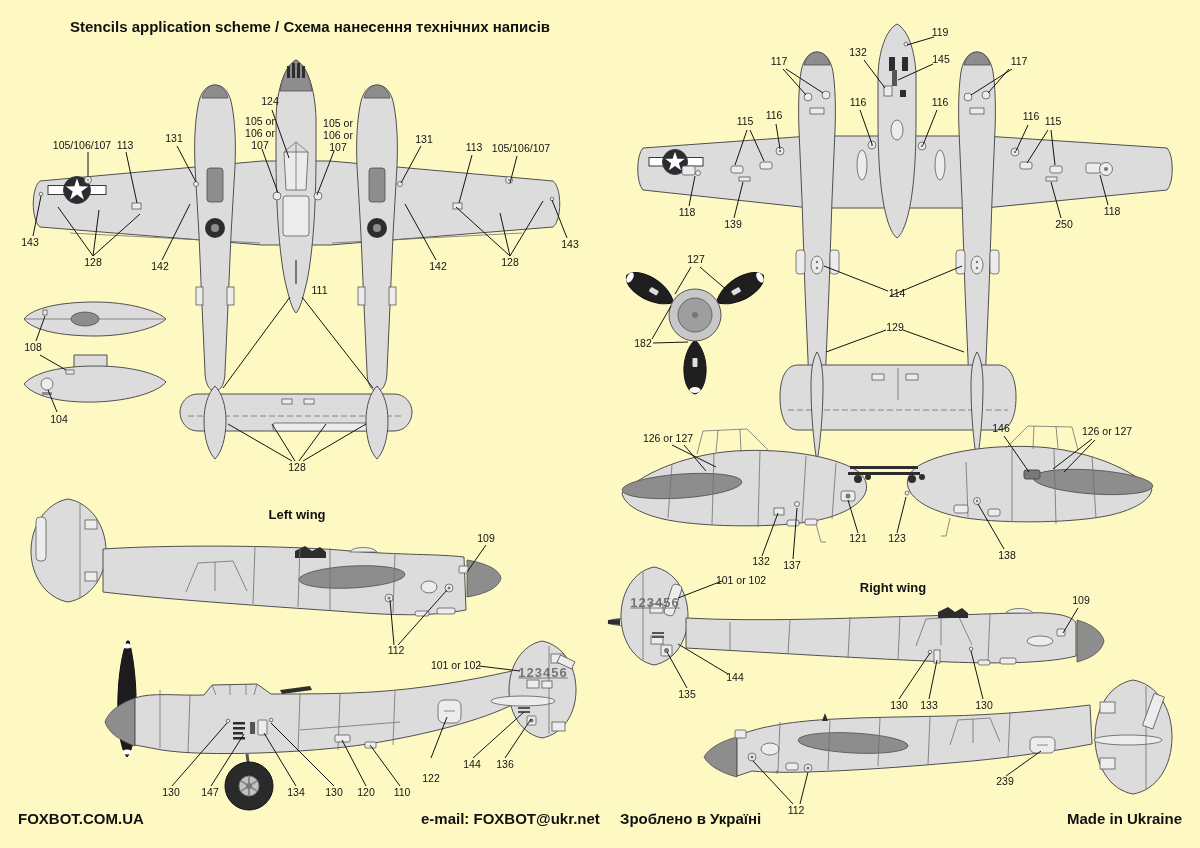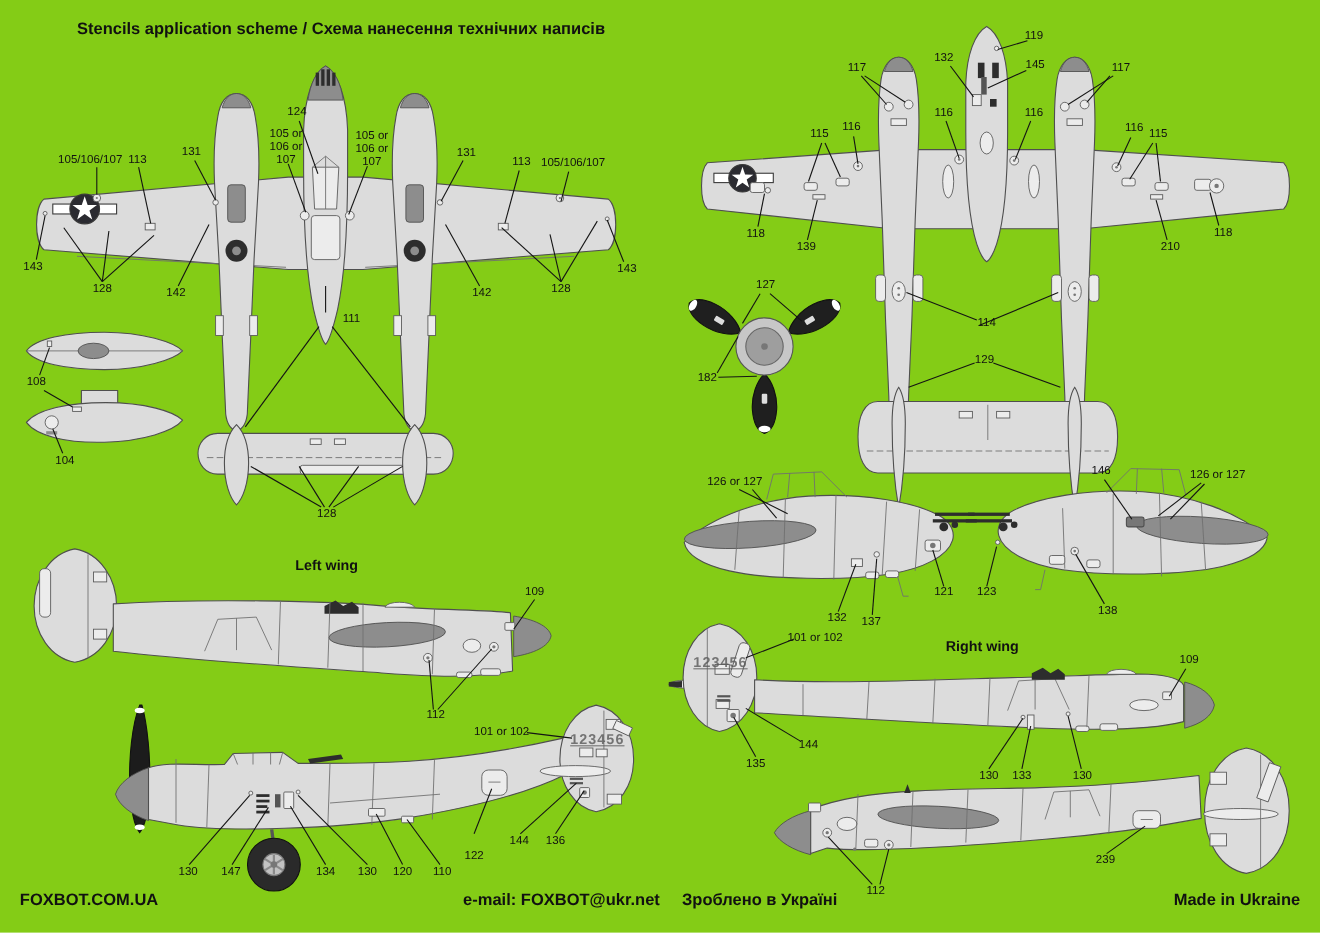--- a/index.html
+++ b/index.html
@@ -1,16 +1,16 @@
 <!DOCTYPE html>
 <html><head>
 <meta charset="utf-8">
 <style>
   html,body{margin:0;padding:0;background:#fff;}
-  .page{position:relative;width:1200px;height:848px;background:#84cc16;
+  .page{position:relative;width:1200px;height:848px;background:#fef9c3;
         font-family:"Liberation Sans",sans-serif;overflow:hidden;}
   .h-title{position:absolute;left:70px;top:18px;font-weight:bold;font-size:15px;color:#111;}
   .h-sec{position:absolute;transform:translate(-50%,-50%);font-weight:bold;font-size:13px;color:#111;}
   .footer-item{position:absolute;top:810px;font-weight:bold;font-size:15px;color:#111;}
   .f-site{left:18px;} .f-mail{left:421px;} .f-ua{left:620px;} .f-en{right:18px;}
   .layer{position:absolute;left:0;top:0;width:1200px;height:848px;}
   .co{position:absolute;transform:translate(-50%,-50%);font-size:10.5px;color:#111;
       white-space:pre-line;text-align:center;line-height:1.12;}
   .serial{position:absolute;transform:translate(-50%,-50%);font-size:13px;color:#5a5a5a;
       letter-spacing:1px;font-weight:bold;opacity:.8;text-decoration:underline;}
@@ -475,21 +475,21 @@
       <div class="co" data-name="callout-label" style="left: 779px; top: 62px;">117</div>
       <div class="co" data-name="callout-label" style="left: 1019px; top: 62px;">117</div>
       <div class="co" data-name="callout-label" style="left: 745px; top: 122px;">115</div>
       <div class="co" data-name="callout-label" style="left: 774px; top: 116px;">116</div>
       <div class="co" data-name="callout-label" style="left: 858px; top: 103px;">116</div>
       <div class="co" data-name="callout-label" style="left: 940px; top: 103px;">116</div>
       <div class="co" data-name="callout-label" style="left: 1031px; top: 117px;">116</div>
       <div class="co" data-name="callout-label" style="left: 1053px; top: 122px;">115</div>
       <div class="co" data-name="callout-label" style="left: 687px; top: 213px;">118</div>
       <div class="co" data-name="callout-label" style="left: 733px; top: 225px;">139</div>
-      <div class="co" data-name="callout-label" style="left: 1064px; top: 225px;">210</div>
+      <div class="co" data-name="callout-label" style="left: 1064px; top: 225px;">250</div>
       <div class="co" data-name="callout-label" style="left: 1112px; top: 212px;">118</div>
       <div class="co" data-name="callout-label" style="left: 696px; top: 260px;">127</div>
       <div class="co" data-name="callout-label" style="left: 643px; top: 344px;">182</div>
       <div class="co" data-name="callout-label" style="left: 897px; top: 294px;">114</div>
       <div class="co" data-name="callout-label" style="left: 895px; top: 328px;">129</div>
       <div class="co" data-name="callout-label" style="left: 668px; top: 439px;">126 or 127</div>
       <div class="co" data-name="callout-label" style="left: 761px; top: 562px;">132</div>
       <div class="co" data-name="callout-label" style="left: 792px; top: 566px;">137</div>
       <div class="co" data-name="callout-label" style="left: 858px; top: 539px;">121</div>
       <div class="co" data-name="callout-label" style="left: 897px; top: 539px;">123</div>

